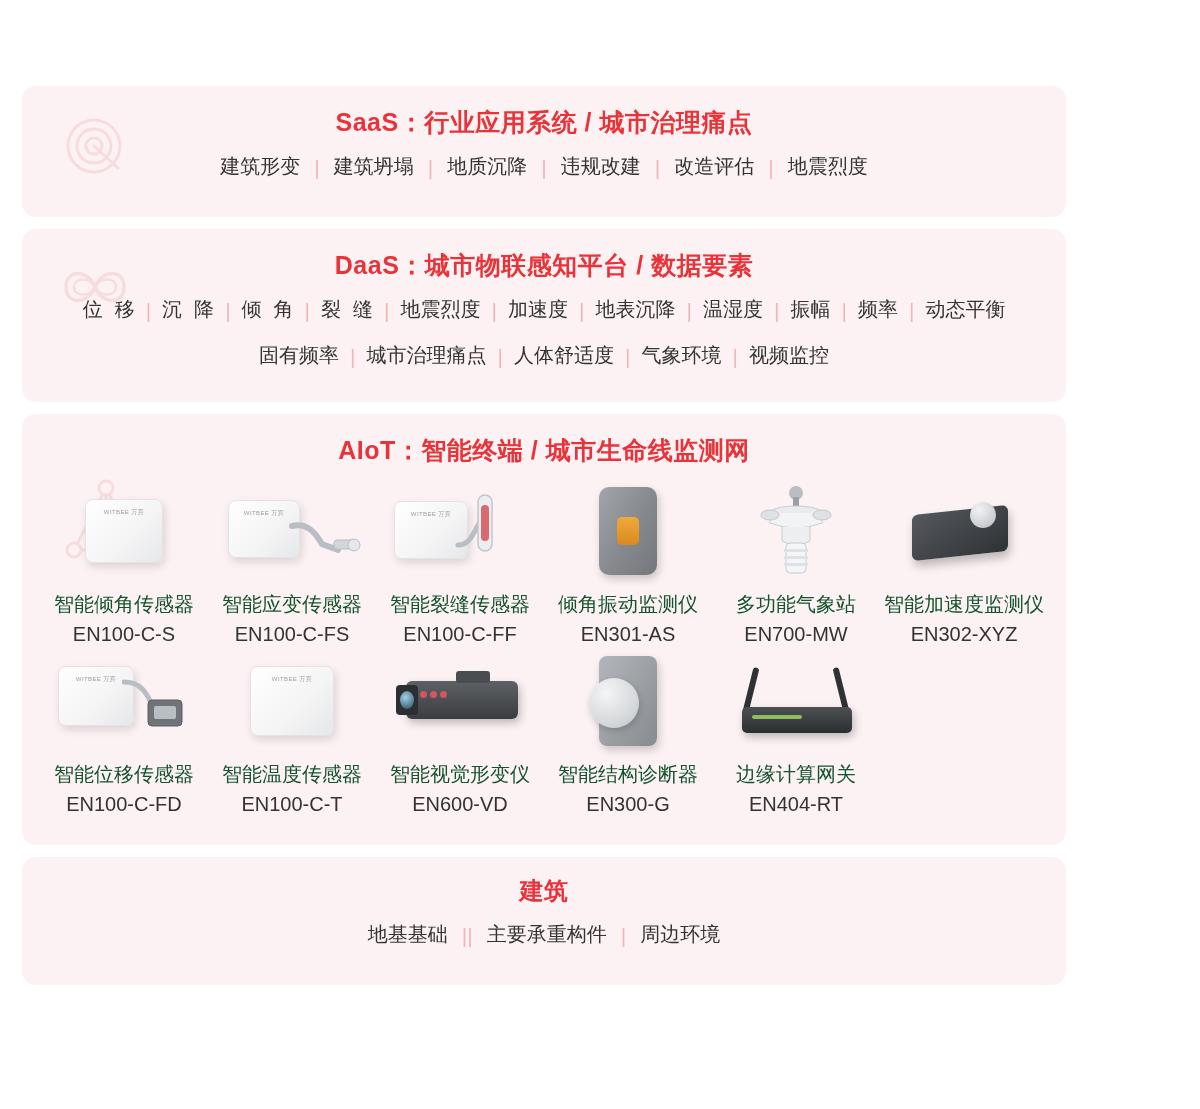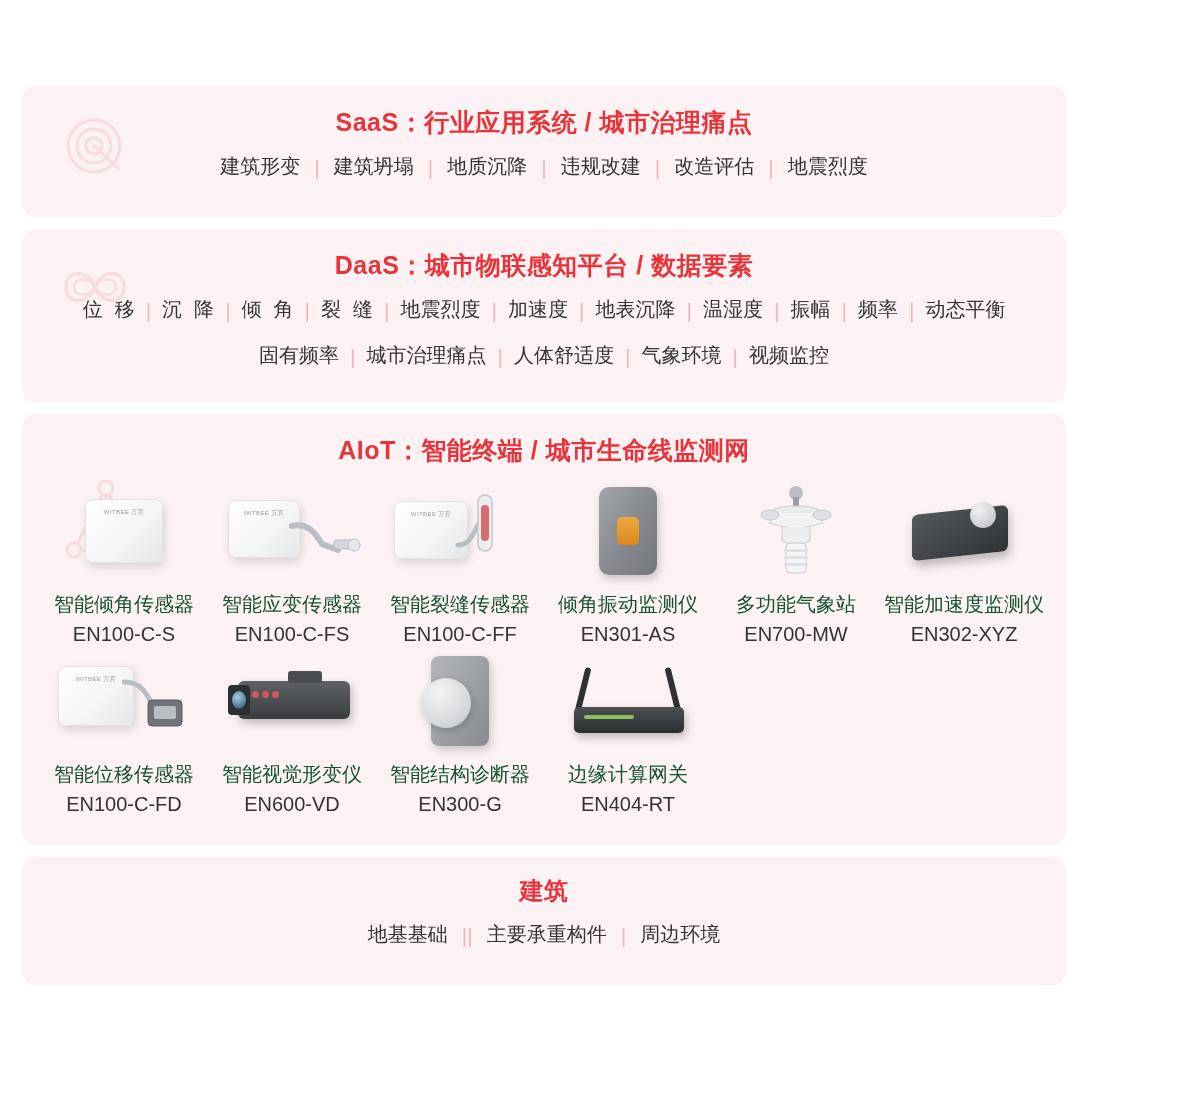--- a/index.html
+++ b/index.html
@@ -339,20 +339,29 @@
               <path d="M2 8 C22 8 26 24 32 34" stroke="#b9bec4" stroke-width="5" fill="none" stroke-linecap="round"></path>
               <rect x="26" y="26" width="34" height="26" rx="4" fill="#6f7478" stroke="#5a5f63"></rect>
               <rect x="32" y="32" width="22" height="13" rx="2" fill="#b9bec4"></rect>
             </svg>
           </div>
         </div>
         <div class="device-name">智能位移传感器</div>
         <div class="device-model">EN100-C-FD</div>
       </div>
 
+      <div class="device">
+        <div class="device-img">
+          <div class="box-white" style="width:84px;height:70px;border-radius:8px;">
+            <div class="brand">WITBEE 万宾</div>
+          </div>
+        </div>
+        <div class="device-name">智能温度传感器</div>
+        <div class="device-model">EN100-C-T</div>
+      </div>
 
       <div class="device">
         <div class="device-img">
           <div style="position:relative;width:140px;height:60px;">
             <div style="position:absolute;left:16px;top:10px;width:112px;height:38px;border-radius:6px;background:linear-gradient(180deg,#5d6165 0%,#3a3d40 100%);box-shadow:2px 4px 8px rgba(0,0,0,0.25);"></div>
             <div style="position:absolute;left:6px;top:14px;width:22px;height:30px;border-radius:4px;background:#2c2f32;"></div>
             <div style="position:absolute;left:10px;top:20px;width:14px;height:18px;border-radius:50%;background:radial-gradient(circle at 40% 35%,#9fd0e8,#2a4a5c);"></div>
             <div style="position:absolute;left:30px;top:20px;width:7px;height:7px;border-radius:50%;background:#d3565c;"></div>
             <div style="position:absolute;left:40px;top:20px;width:7px;height:7px;border-radius:50%;background:#d3565c;"></div>
             <div style="position:absolute;left:50px;top:20px;width:7px;height:7px;border-radius:50%;background:#d3565c;"></div>

